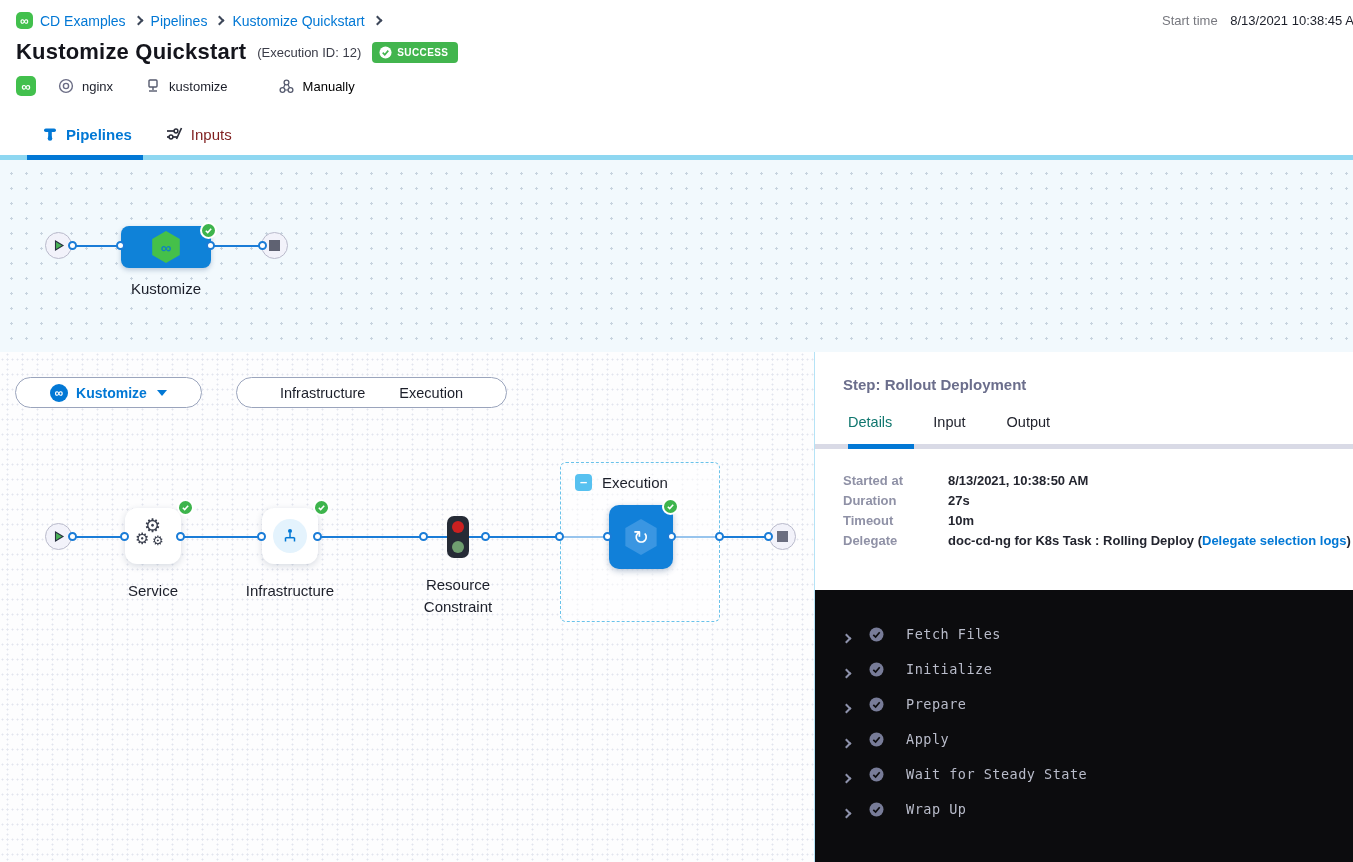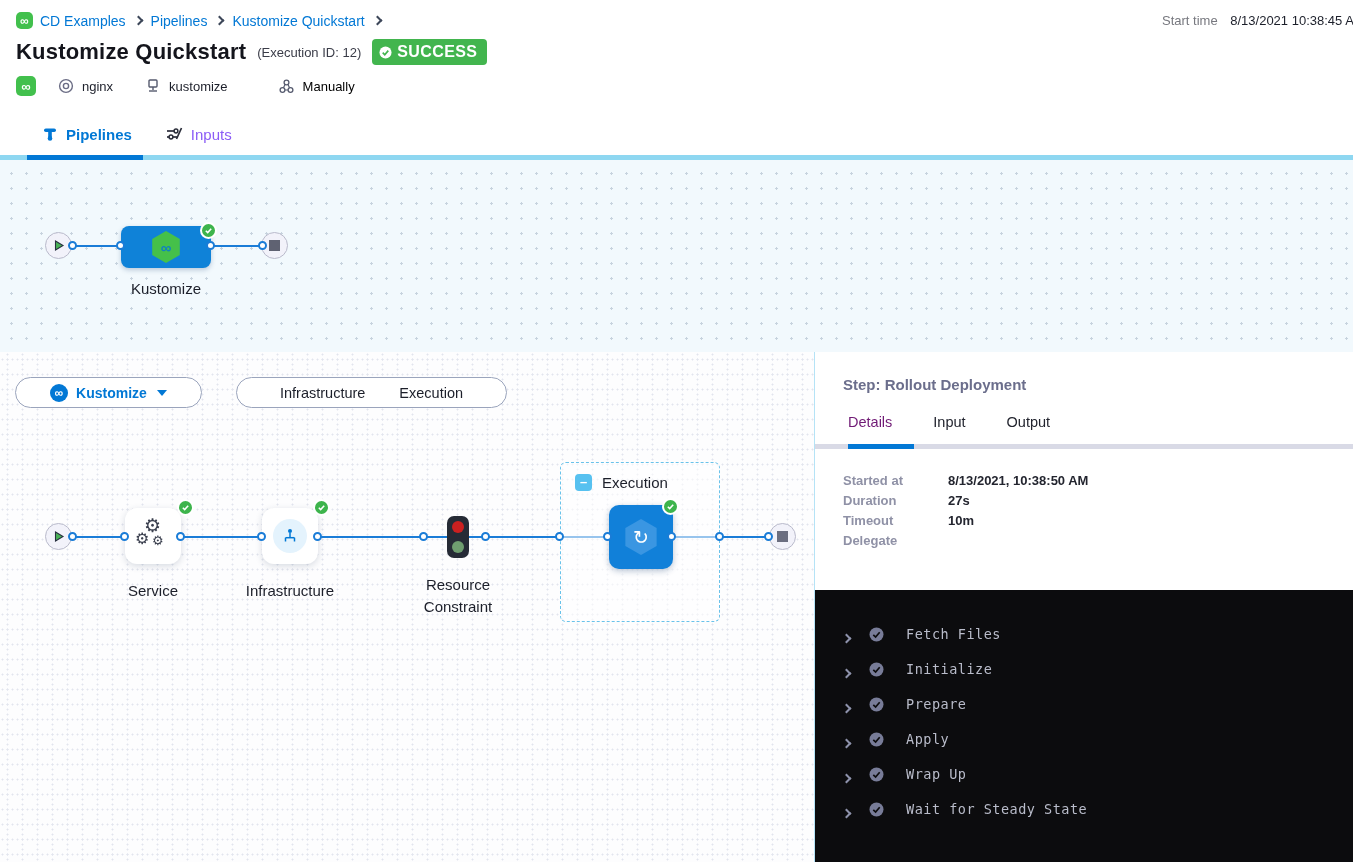--- a/index.html
+++ b/index.html
@@ -13,28 +13,28 @@
   .crumbs { position:absolute; top:12px; left:16px; display:flex; align-items:center; gap:7px; font-size:14px; }
   .crumbs a { color:#0278d5; text-decoration:none; font-weight:500; cursor:pointer;text-align:right; }
   .chev { width:7px; height:7px; border-right:2px solid #3d4759; border-top:2px solid #3d4759; transform:rotate(45deg); display:inline-block; margin:0 2px; }
   .cd-sq { width:17px; height:17px; border-radius:5px; background:#42c04d; color:#fff; display:inline-flex; align-items:center; justify-content:center; font-size:12px; font-weight:bold; line-height:1; }
   .starttime { position:absolute; top:13px; left:1162px; width:260px; white-space:nowrap; font-size:13px; }
   .starttime .lbl { color:#77787f; margin-right:9px; }
   .starttime .val { color:#1c1f2a; }
   .titlerow { position:absolute; top:39px; left:16px; display:flex; align-items:center; gap:11px; }
   .titlerow h1 { font-size:22px; font-weight:bold; color:#14151c; letter-spacing:.2px; }
   .execid { font-size:13px; color:#3a3c48; }
-  .badge { display:inline-flex; align-items:center; gap:5px; background:#42b54e; color:#fff; font-size:16px; font-weight:bold; letter-spacing:.4px; padding:4px 10px 4px 7px; border-radius:4px; }
+  .badge { display:inline-flex; align-items:center; gap:5px; background:#42b54e; color:#fff; font-size:10px; font-weight:bold; letter-spacing:.4px; padding:4px 10px 4px 7px; border-radius:4px; }
   .tagsrow { position:absolute; top:76px; left:16px; display:flex; align-items:center; font-size:13px; color:#1c1f2a; }
   .tagsrow .tag { display:flex; align-items:center; gap:8px; }
   .tagsrow .link { color:#000000; cursor:pointer; }
   
   .tabbar { position:relative; height:47px; background:#fff; }
   .tabbar .tabs { display:flex; gap:34px; padding-left:42px; height:42px; align-items:center; }
-  .ttab { display:flex; align-items:center; gap:8px; font-size:15px; color:#8b5cf6; cursor:pointer; }
+  .ttab { display:flex; align-items:center; gap:8px; font-size:15px; color:#7f1d1d; cursor:pointer; }
   .ttab.active { color:#0278d5; font-weight:600; }
   .tstrip { position:absolute; left:0; right:0; bottom:0; height:5px; background:#8ed7f1; }
   .tstrip .seg { position:absolute; left:27px; width:116px; height:5px; background:#0278d5; }
   
   .stageband {
     position:relative; height:194px; border-bottom:1px solid #9fdcf2;
     background-color:#f2f9fd;
     background-image:radial-gradient(circle, #c7d3de 1px, transparent 1.4px);
     background-size:15px 15px; background-position:4px 6px;
   }
@@ -75,21 +75,21 @@
   .group .ghead { position:absolute; left:14px; top:11px; display:flex; align-items:center; gap:10px; }
   .minus-ic { width:17px; height:17px; border-radius:4px; background:#57c1f0; color:#fff; font-weight:bold; font-size:13px; line-height:15px; text-align:center; cursor:pointer; }
   .glabel { font-size:15px; color:#1c1f2a; }
   .rollout { position:absolute; left:48px; top:42px; width:64px; height:64px; border-radius:10px; background:#1180d9; display:flex; align-items:center; justify-content:center; cursor:pointer; box-shadow:0 2px 6px rgba(20,60,110,.3); }
   .hex.blue { width:34px; height:36px; background:#3a96e2; color:#fff; font-size:19px; }
   
   .panel { position:relative; width:538px; height:510px; background:#fff; }
   .ptitle { position:absolute; left:28px; top:24px; font-size:15px; font-weight:600; color:#6b6e8c; }
   .ptabs { position:absolute; left:33px; top:62px; display:flex; gap:41px; font-size:14.5px; }
   .ptab { color:#22242e; cursor:pointer; }
-  .ptab.active { color:#701a75; }
+  .ptab.active { color:#0f766e; }
   .prule { position:absolute; left:0; right:0; top:92px; height:5px; background:#d9dae6; }
   .prule .seg { position:absolute; left:33px; width:66px; height:5px; background:#0278d5; }
   .drows { position:absolute; left:28px; top:118px; font-size:13px; }
   .drow { display:flex; height:20px; align-items:center; }
   .drow .dl { width:105px; color:#8f91a6; font-weight:600; }
   .drow .dv { color:#23252f; font-weight:600; white-space:nowrap; }
   .drow .dv a { color:#0278d5; font-weight:600; text-decoration:none; cursor:pointer; }
   .logs { position:absolute; left:0; right:0; top:238px; bottom:0; background:#0c0c0e; }
   .logshead { height:30px; display:flex; align-items:center; padding-left:14px; font-size:12.5px; color:#dfe0e8; border-bottom:1px solid #2e2e33; }
   .logrows { padding-top:17px; }
@@ -324,20 +324,21 @@
         <div class="drow">
           <span class="dl">Duration</span>
             <span class="dv">27s</span>
         </div>
         <div class="drow">
           <span class="dl">Timeout</span>
             <span class="dv">10m</span>
         </div>
         <div class="drow">
           <span class="dl">Delegate</span>
+          <span class="dv"><span>doc-cd-ng for K8s Task : Rolling Deploy (</span><a>Delegate selection logs</a><span>)</span></span>
         </div>
       </div>
 
       <div class="logs">
         <div class="logrows">
           <div class="logrow">
             <span class="lchev"></span>
             <svg class="lcheck" width="15" height="15" viewBox="0 0 15 15">
                 <circle cx="7.5" cy="7.5" r="7" fill="#787c98"></circle>
                 <path d="M4.3 7.8 L6.6 10 L10.7 5.2" stroke="#0c0c0e" stroke-width="1.7" fill="none"></path>
@@ -367,27 +368,27 @@
                 <path d="M4.3 7.8 L6.6 10 L10.7 5.2" stroke="#0c0c0e" stroke-width="1.7" fill="none"></path>
               </svg>
             <span class="ltext">Apply</span>
           </div>
           <div class="logrow">
             <span class="lchev"></span>
             <svg class="lcheck" width="15" height="15" viewBox="0 0 15 15">
                 <circle cx="7.5" cy="7.5" r="7" fill="#787c98"></circle>
                 <path d="M4.3 7.8 L6.6 10 L10.7 5.2" stroke="#0c0c0e" stroke-width="1.7" fill="none"></path>
               </svg>
+            <span class="ltext">Wait for Steady State</span>
+          </div>
+          <div class="logrow">
+            <span class="lchev"></span>
+            <svg class="lcheck" width="15" height="15" viewBox="0 0 15 15">
+                <circle cx="7.5" cy="7.5" r="7" fill="#787c98"></circle>
+                <path d="M4.3 7.8 L6.6 10 L10.7 5.2" stroke="#0c0c0e" stroke-width="1.7" fill="none"></path>
+              </svg>
             <span class="ltext">Wrap Up</span>
-          </div>
-          <div class="logrow">
-            <span class="lchev"></span>
-            <svg class="lcheck" width="15" height="15" viewBox="0 0 15 15">
-                <circle cx="7.5" cy="7.5" r="7" fill="#787c98"></circle>
-                <path d="M4.3 7.8 L6.6 10 L10.7 5.2" stroke="#0c0c0e" stroke-width="1.7" fill="none"></path>
-              </svg>
-            <span class="ltext">Wait for Steady State</span>
           </div>
         </div>
       </div>
     </div>
   </div>
 </div>
 
 </body></html>

